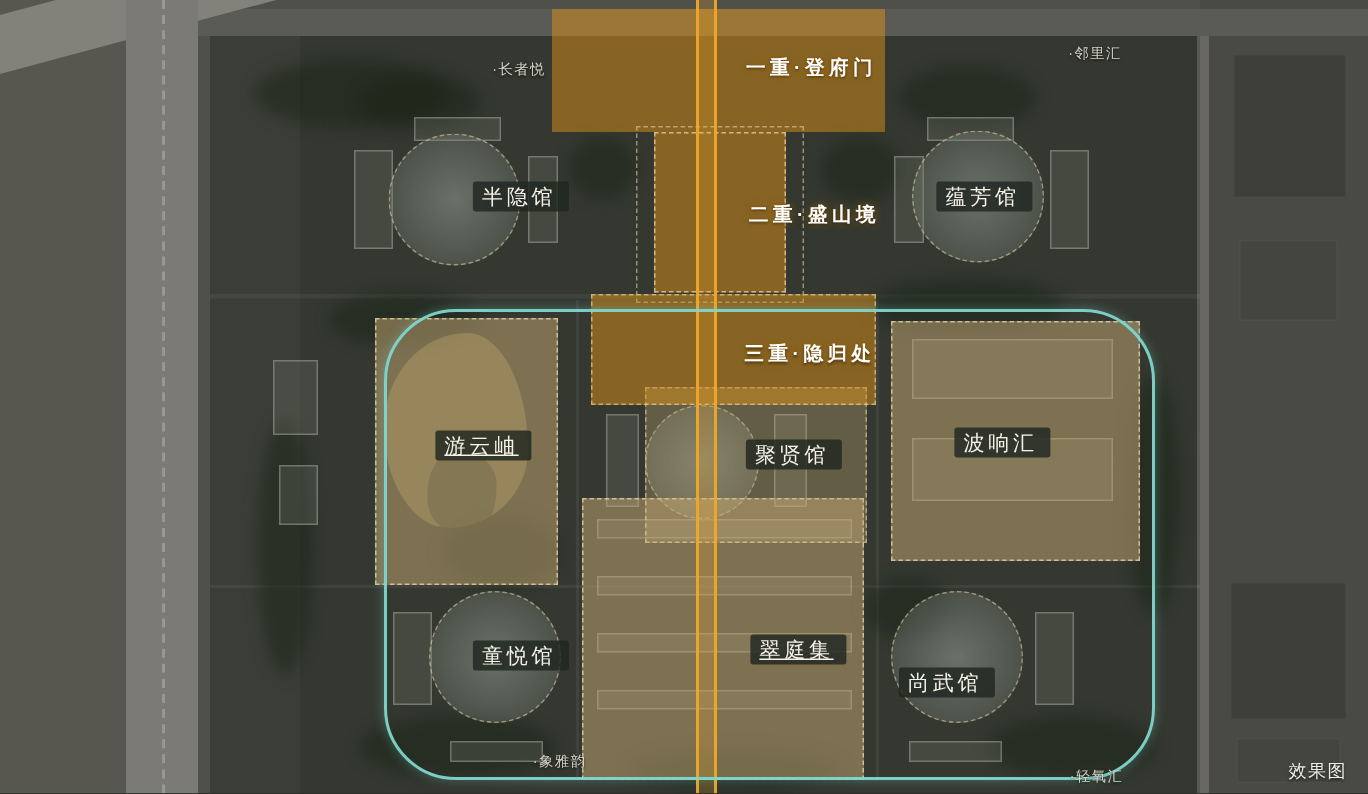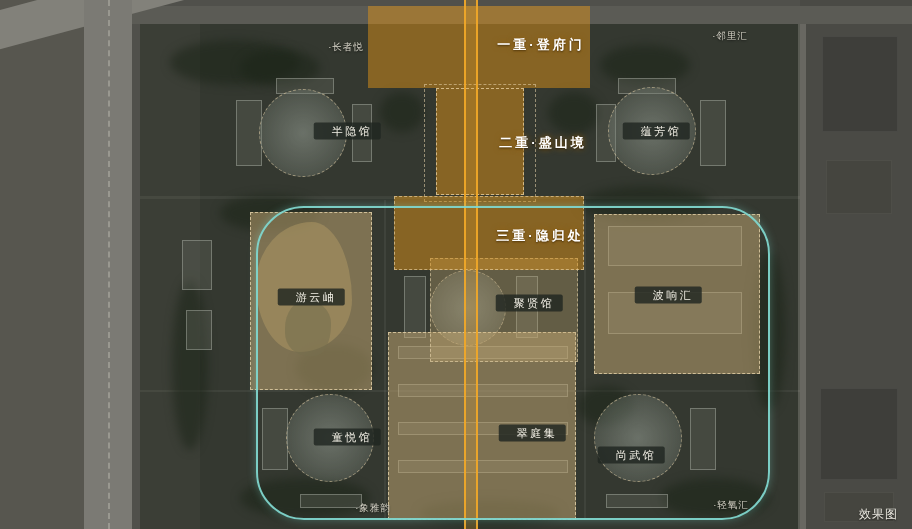--- a/index.html
+++ b/index.html
@@ -21,22 +21,22 @@
   }
   .tanzone { background:rgba(198,170,115,.5); border:1px dashed rgba(244,224,182,.7); }
   .tanzone-lite { background:rgba(198,170,115,.32); border:1px dashed rgba(244,224,182,.55); }
   .orangezone { background:rgba(226,148,24,.48); }
   .path-line { background:rgba(205,205,190,.08); }
 
   
   .badge {
     transform:translate(-50%,-50%);
     background:rgba(32,38,33,.82); color:#f4f1e7;
-    font-size:11px; letter-spacing:2.5px; line-height:1;
-    padding:3px 8px 3px 18px; white-space:nowrap; border-radius:2px;
+    font-size:14px; letter-spacing:2.5px; line-height:1;
+    padding:3px 8px 3px 6px; white-space:nowrap; border-radius:2px;
   }
   .axislabel {
     transform:translate(-50%,-50%);
     color:#ffffff; font-size:13px; font-weight:600; letter-spacing:3px;
     white-space:nowrap;
     text-shadow:0 0 6px rgba(150,95,10,.95), 0 1px 2px rgba(0,0,0,.6);
   }
   .poi {
     transform:translate(-50%,-50%);
     color:rgba(228,225,212,.92); font-size:9.5px; letter-spacing:1px;
@@ -140,27 +140,27 @@
   <div class="abs" style="left:476px;top:0;width:2px;height:529px;background:rgba(240,168,40,.95);"></div>
 
   <div class="abs teal-boundary" style="left:256px;top:206px;width:514px;height:314px;"></div>
 
   <div class="abs axislabel" style="left:541px;top:45px;">一重·登府门</div>
   <div class="abs axislabel" style="left:543px;top:143px;">二重·盛山境</div>
   <div class="abs axislabel" style="left:540px;top:236px;">三重·隐归处</div>
 
   <div class="abs badge" style="left:347px;top:131px;">半隐馆</div>
   <div class="abs badge" style="left:656px;top:131px;">蕴芳馆</div>
-  <div class="abs badge" style="left:311px;top:297px;">游云岫</div>
+  <div class="abs badge" style="left:322px;top:297px;text-decoration:underline;">游云岫</div>
   <div class="abs badge" style="left:529px;top:303px;">聚贤馆</div>
   <div class="abs badge" style="left:668px;top:295px;">波响汇</div>
   <div class="abs badge" style="left:347px;top:437px;">童悦馆</div>
-  <div class="abs badge" style="left:532px;top:433px;">翠庭集</div>
+  <div class="abs badge" style="left:532px;top:433px;text-decoration:underline;">翠庭集</div>
   <div class="abs badge" style="left:631px;top:437px;margin-top:18px;">尚武馆</div>
 
   <div class="abs poi" style="left:304px;top:47px;">·长者悦</div>
   <div class="abs poi" style="left:688px;top:36px;">·邻里汇</div>
   <div class="abs poi" style="left:331px;top:508px;">·象雅韵</div>
-  <div class="abs poi" style="left:689px;top:505px;text-align:right;">·轻氧汇</div>
+  <div class="abs poi" style="left:689px;top:518px;text-align:right;">·轻氧汇</div>
 
   <div class="abs watermark" style="right:14px;bottom:6px;">效果图</div>
 
 </div>
 
 </body></html>

